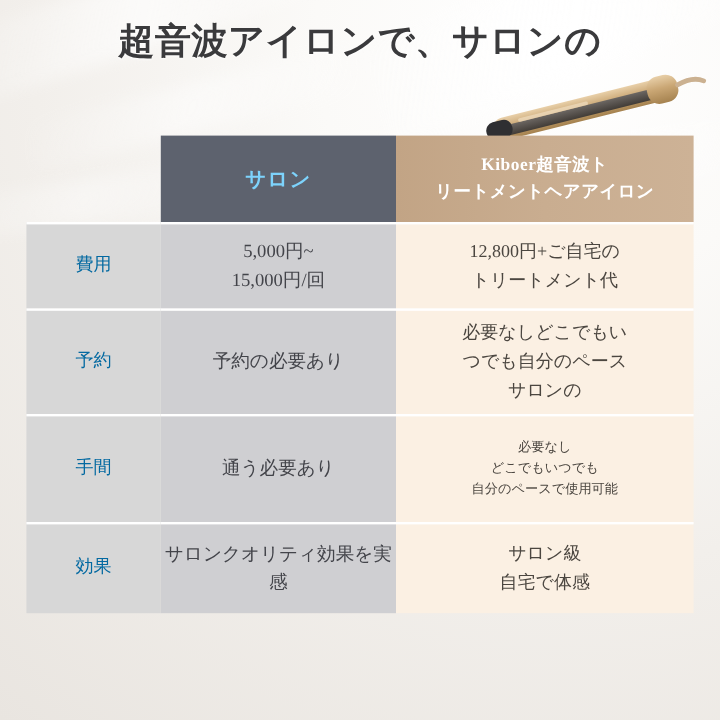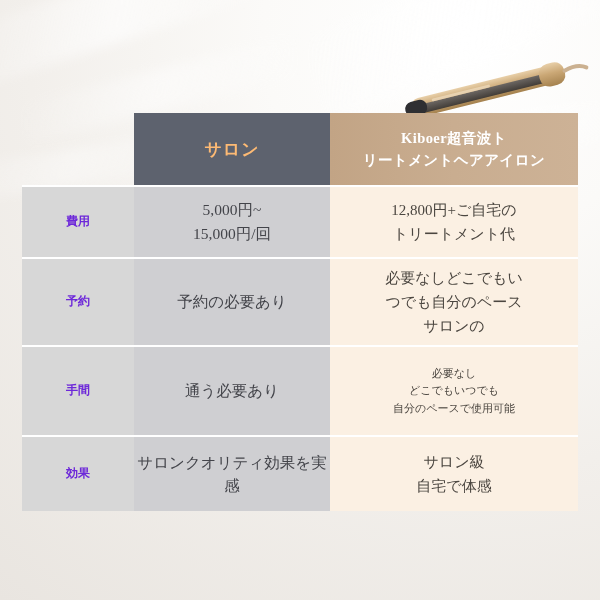--- a/index.html
+++ b/index.html
@@ -81,44 +81,43 @@
   }
 
   .col-label { width: 112px; }
   .col-salon { width: 196px; }
   .col-prod  { width: 248px; }
 
   .head-blank { background: transparent; }
 
   .head-salon {
     background: #5d626e;
-    color: #fdba74;
+    color: #7dd3fc;
     font-size: 17px;
     font-weight: bold;
     height: 72px;
     letter-spacing: 1px;
   }
   .head-prod {
     background: linear-gradient(90deg, #c2a485 0%, #c9ad90 50%, #cdb296 100%);
     color: #ffffff;
     font-size: 14.5px;
     height: 72px;
     line-height: 1.55;
     letter-spacing: 0.4px;
     padding: 0 8px;
   }
 
   .cell-label {
     background: #d7d7d7;
-    color: #6d28d9;
-    font-size: 12px;
+    color: #0369a1;
+    font-size: 15px;
     line-height: 1.45;
     border-top: 2px solid #ffffff;
     padding: 0 4px;
-    font-weight: bold;
   }
   .cell-salon {
     background: #cfcfd2;
     color: #43444a;
     font-size: 15.5px;
     line-height: 1.55;
     border-top: 2px solid #ffffff;
     padding: 0 8px;
   }
   .cell-prod {
@@ -139,20 +138,21 @@
 
 <div id="page">
 
   <div class="streak s1"></div>
   <div class="streak s2"></div>
   <div class="streak s3"></div>
   <div class="streak s4"></div>
   <div class="streak s5"></div>
 
   <div class="title">
+    <span>超音波アイロンで、サロンの</span>
   </div>
 
   <div class="product">
     <svg width="200" height="72" viewBox="0 0 200 72" xmlns="http://www.w3.org/2000/svg">
       <defs>
         <linearGradient id="gold" x1="0" y1="0" x2="0" y2="1">
           <stop offset="0%" stop-color="#e8cfa8"></stop>
           <stop offset="45%" stop-color="#caa775"></stop>
           <stop offset="100%" stop-color="#a5824f"></stop>
         </linearGradient>

